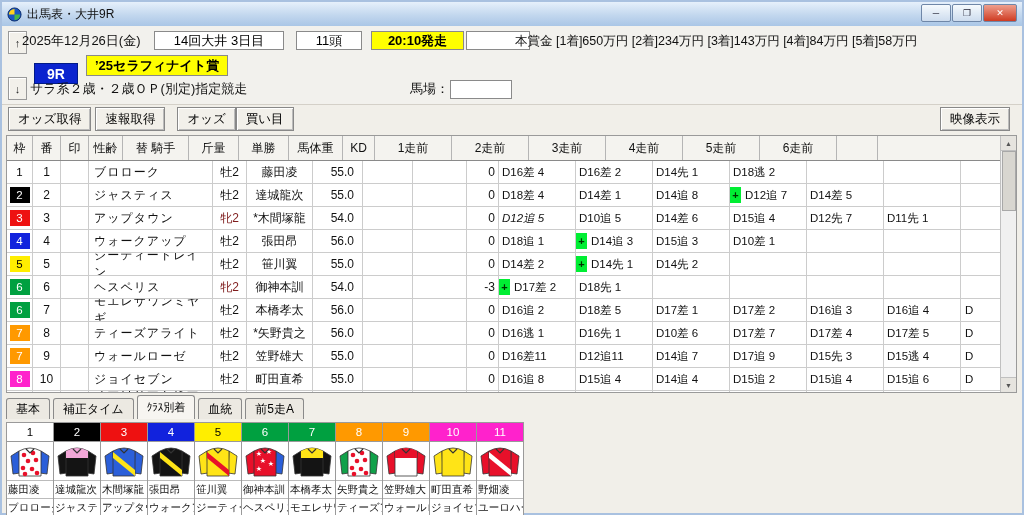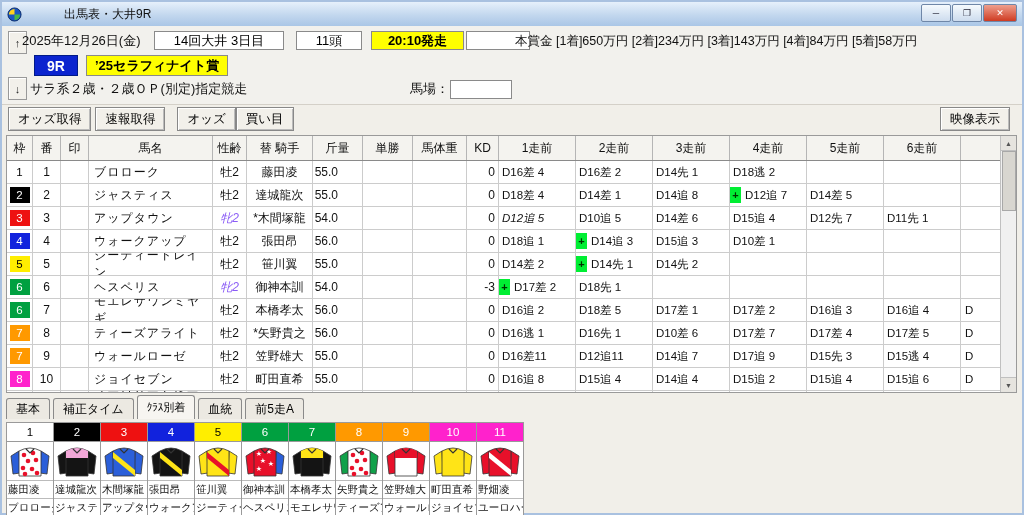--- a/index.html
+++ b/index.html
@@ -2,21 +2,21 @@
 <html><head>
 <meta charset="utf-8">
 <style>
   html,body{margin:0;padding:0;}
   body{width:1024px;height:515px;overflow:hidden;position:relative;
        font-family:"Liberation Sans","DejaVu Sans",sans-serif;background:#c8d6e8;}
   .window{position:absolute;inset:0;border:2px solid #a9c1e0;background:#f1efe9;box-sizing:border-box;}
   
   .titlebar{position:absolute;top:0;left:0;right:0;height:24px;
     background:linear-gradient(180deg,#e6f0fb 0%,#c2d7ee 55%,#aac6e6 100%);
-    display:flex;align-items:center;padding:0 5px;border-bottom:1px solid #8fabce;gap:37px;}
+    display:flex;align-items:center;padding:0 5px;border-bottom:1px solid #8fabce;}
   .app-icon{width:15px;height:15px;margin-right:5px;flex:none;}
   .title-text{font-size:12px;color:#111;}
   .win-controls{margin-left:auto;display:flex;gap:1px;align-self:flex-start;margin-top:2px;}
   .win-btn{width:28px;height:16px;border:1px solid #6f87a8;border-radius:2px;
     background:linear-gradient(#f6fafd,#cddcee);font-size:9px;color:#223;
     display:flex;align-items:center;justify-content:center;cursor:default;}
   .win-btn.close{width:32px;background:linear-gradient(#ee9f8d,#cf3b22);color:#fff;font-weight:bold;}
   
   .hdr{position:absolute;top:24px;left:0;right:0;height:78px;background:#f2f1ed;border-bottom:1px solid #d4d0c8;}
   .nav-btn{position:absolute;left:6px;width:17px;height:21px;background:#f2f0ea;border:1px solid #999;
@@ -44,24 +44,24 @@
   
   .gridtbl{position:absolute;top:133px;left:4px;width:1011px;height:258px;background:#fff;
     border:1px solid #9a9a9a;overflow:hidden;box-sizing:border-box;}
   .thead{display:flex;height:24px;background:#f4f3ef;border-bottom:1px solid #8a8a8a;}
   .th{flex:none;display:flex;align-items:center;justify-content:center;font-size:12px;color:#111;
     border-right:1px solid #b5b5b5;box-sizing:border-box;height:100%;}
   .trow{display:flex;height:22px;border-bottom:1px solid #ccc;background:#fff;}
   .td{flex:none;display:flex;align-items:center;font-size:12px;color:#111;
     border-right:1px solid #ccc;box-sizing:border-box;height:100%;overflow:hidden;}
   .c-center{justify-content:center;}
-  .c-right{justify-content:flex-end;padding-right:24px;}
+  .c-right{justify-content:flex-end;padding-right:8px;}
   .waku-in{width:20px;height:16px;display:flex;align-items:center;justify-content:center;
     font-size:11.5px;margin:0 auto;}
-  .sex-f{color:#8b5cf6;font-style:italic;}
+  .sex-f{color:#7f1d1d;}
   .run{white-space:pre;font-size:11.5px;padding-left:3px;position:relative;}
   .plus{flex:none;width:11px;height:16px;background:#00ee33;color:#003300;font-size:11px;font-weight:bold;
     display:flex;align-items:center;justify-content:center;margin-right:1px;}
   .vsb{position:absolute;top:0;right:0;width:15px;height:100%;background:#f0f0f0;border-left:1px solid #c0c0c0;}
   .vsb .arr{height:14px;display:flex;align-items:center;justify-content:center;font-size:7px;color:#555;
     background:#e6e4df;border-bottom:1px solid #c0c0c0;}
   .vsb .arr.dn{position:absolute;bottom:0;left:0;right:0;border-top:1px solid #c0c0c0;border-bottom:none;}
   .vsb .thumb{position:absolute;top:15px;left:1px;width:12px;height:58px;background:#d8d6d0;border:1px solid #a8a8a8;}
   
   .tabs{position:absolute;top:393px;left:4px;height:24px;display:flex;align-items:flex-end;}
@@ -101,21 +101,21 @@
     <div class="nav-btn" style="top:5px;">↑</div>
     <div class="nav-btn" style="top:51px;">↓</div>
 
     <div class="hline" style="left:20px;top:5px;">2025年12月26日(金)</div>
     <div class="box" style="position:absolute;left:152px;top:5px;width:130px;">14回大井 3日目</div>
     <div class="box" style="position:absolute;left:294px;top:5px;width:66px;">11頭</div>
     <div class="box yellow" style="position:absolute;left:369px;top:5px;width:93px;">20:10発走</div>
     <div class="box" style="position:absolute;left:464px;top:5px;width:64px;"></div>
     <div class="hline" style="left:513px;top:5px;font-size:12.5px;">本賞金 [1着]650万円 [2着]234万円 [3着]143万円 [4着]84万円 [5着]58万円</div>
 
-    <div class="badge-9r" style="position:absolute;left:32px;top:29px;width:44px;">9R</div>
+    <div class="badge-9r" style="position:absolute;left:32px;top:37px;width:44px;">9R</div>
     <div class="racename" style="position:absolute;left:84px;top:29px;">’25セラフィナイト賞</div>
 
     <div class="hline" style="left:28px;top:53px;">サラ系２歳・２歳ＯＰ(別定)指定競走</div>
     <div class="hline" style="left:408px;top:53px;">馬場：</div>
     <div class="box" style="position:absolute;left:448px;top:54px;width:62px;"></div>
   </div>
 
   <div class="toolbar">
     <div class="tb-left">
         <button class="tbtn">オッズ取得</button>
@@ -126,21 +126,20 @@
     <div class="tb-right">
       <button class="tbtn">映像表示</button>
     </div>
   </div>
 
   <div class="gridtbl">
     <div class="thead">
         <div class="th" style="width: 26px;">枠</div>
         <div class="th" style="width: 28px;">番</div>
         <div class="th" style="width: 28px;">印</div>
-        <div class="th" style="width: 124px;">馬名</div>
         <div class="th" style="width: 34px;">性齢</div>
         <div class="th" style="width: 66px;">替 騎手</div>
         <div class="th" style="width: 50px;">斤量</div>
         <div class="th" style="width: 50px;">単勝</div>
         <div class="th" style="width: 54px;">馬体重</div>
         <div class="th" style="width: 32px;">KD</div>
         <div class="th" style="width: 77px;">1走前</div>
         <div class="th" style="width: 77px;">2走前</div>
         <div class="th" style="width: 77px;">3走前</div>
         <div class="th" style="width: 77px;">4走前</div>

